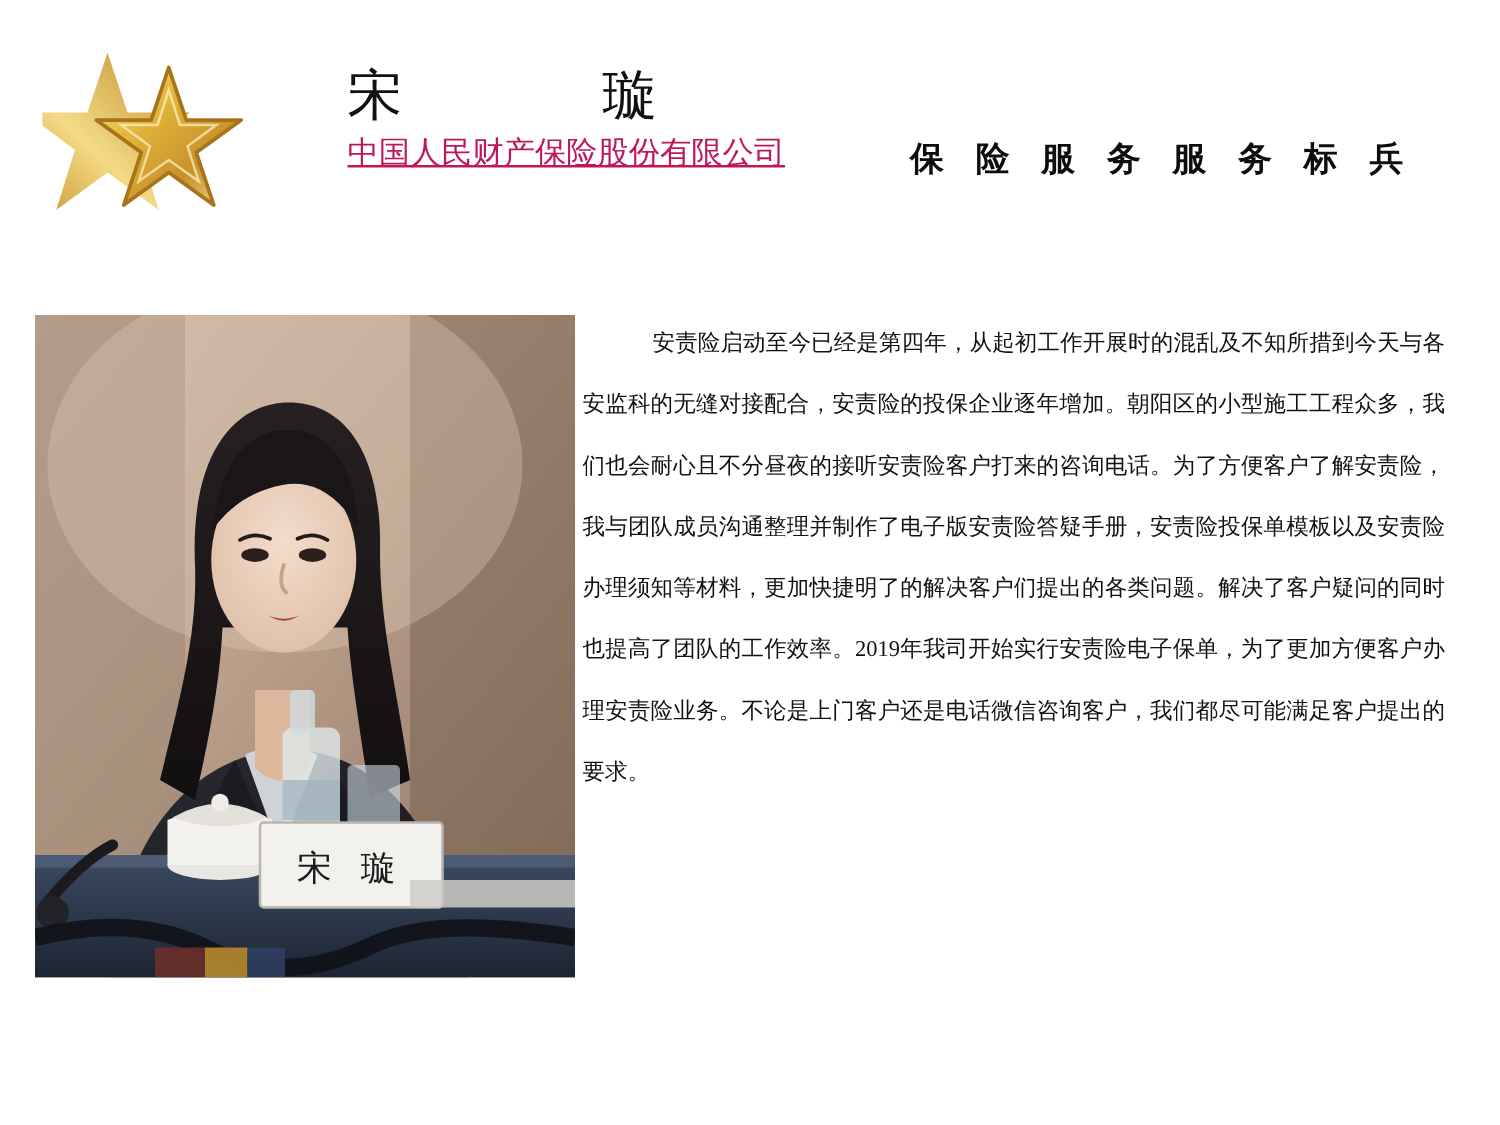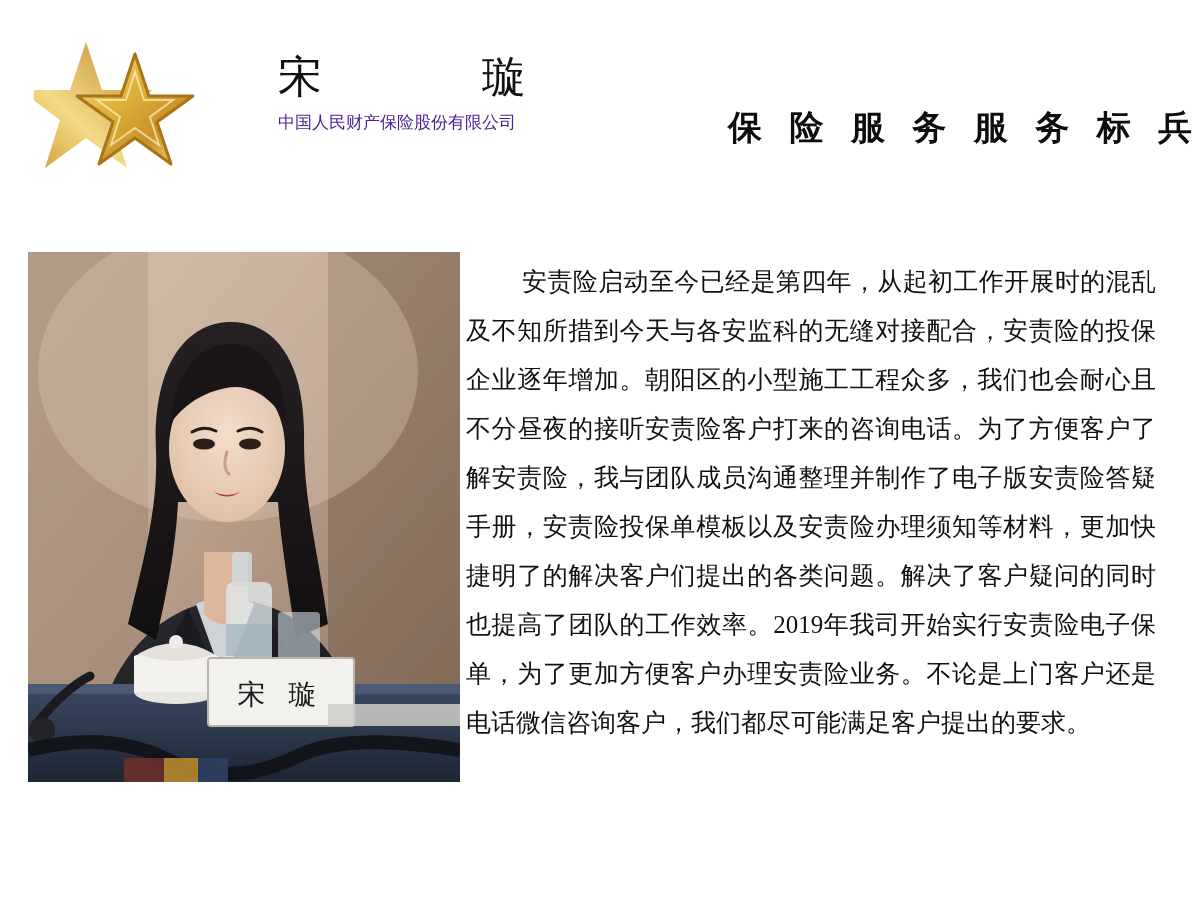--- a/index.html
+++ b/index.html
@@ -41,31 +41,32 @@
   }
   .person-name {
     font-size: 44px;
     line-height: 58px;
     letter-spacing: 24px;
     font-weight: 400;
     color: #111111;
     white-space: nowrap;
   }
   .org-line {
-    font-size: 17px;
+    font-size: 25px;
     line-height: 33px;
-    color: #4c1d95;
+    color: #be185d;
     white-space: nowrap;
+    text-decoration: underline;
   }
 
   .honor-title {
     position: absolute;
     left: 728px;
     top: 108px;
-    font-size: 34px;
+    font-size: 27px;
     line-height: 38px;
     letter-spacing: 9px;
     font-weight: 700;
     color: #0d0d0d;
     white-space: nowrap;
   }
 
   
   .photo-frame {
     position: absolute;
@@ -78,21 +79,21 @@
   }
   .photo-frame svg {
     display: block;
   }
 
   .article {
     position: absolute;
     left: 466px;
     top: 232px;
     width: 690px;
-    font-size: 25px;
+    font-size: 18px;
     line-height: 49px;
     text-align: justify;
     text-justify: inter-ideograph;
     text-indent: 56px;
     color: #111111;
     font-family: "Liberation Serif", "DejaVu Serif", serif;
   }
 </style>
 </head>
 <body>

